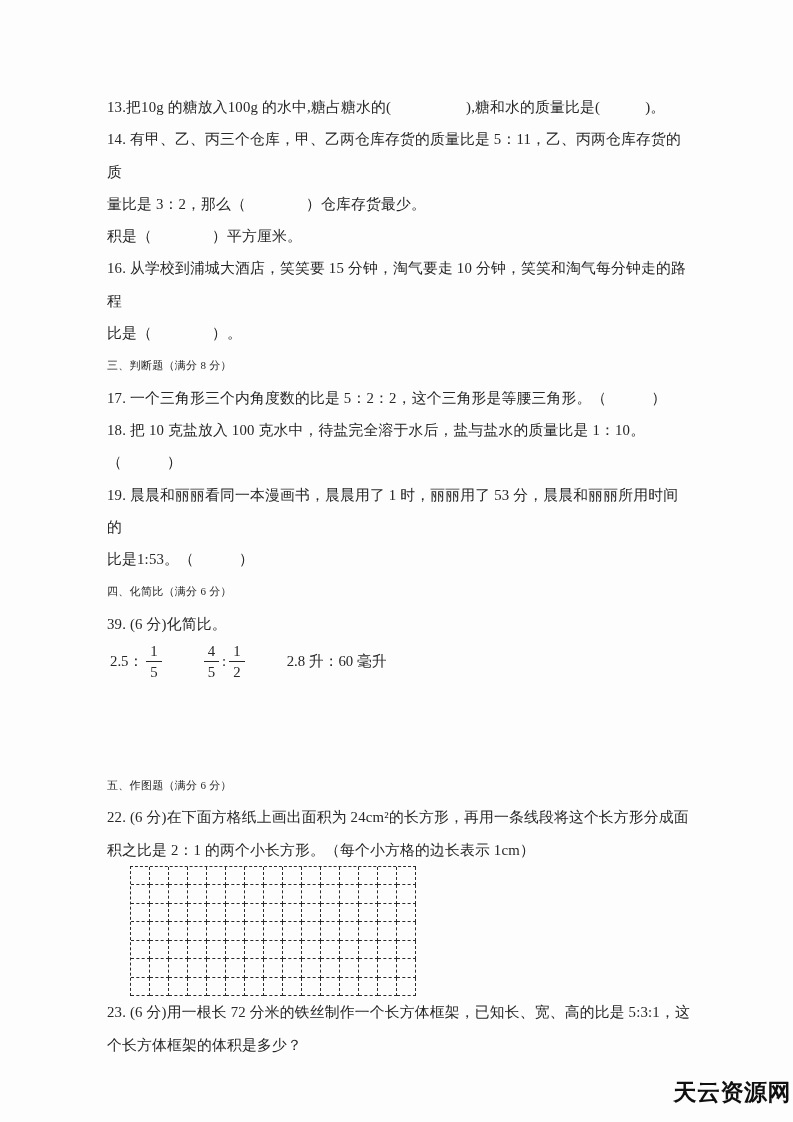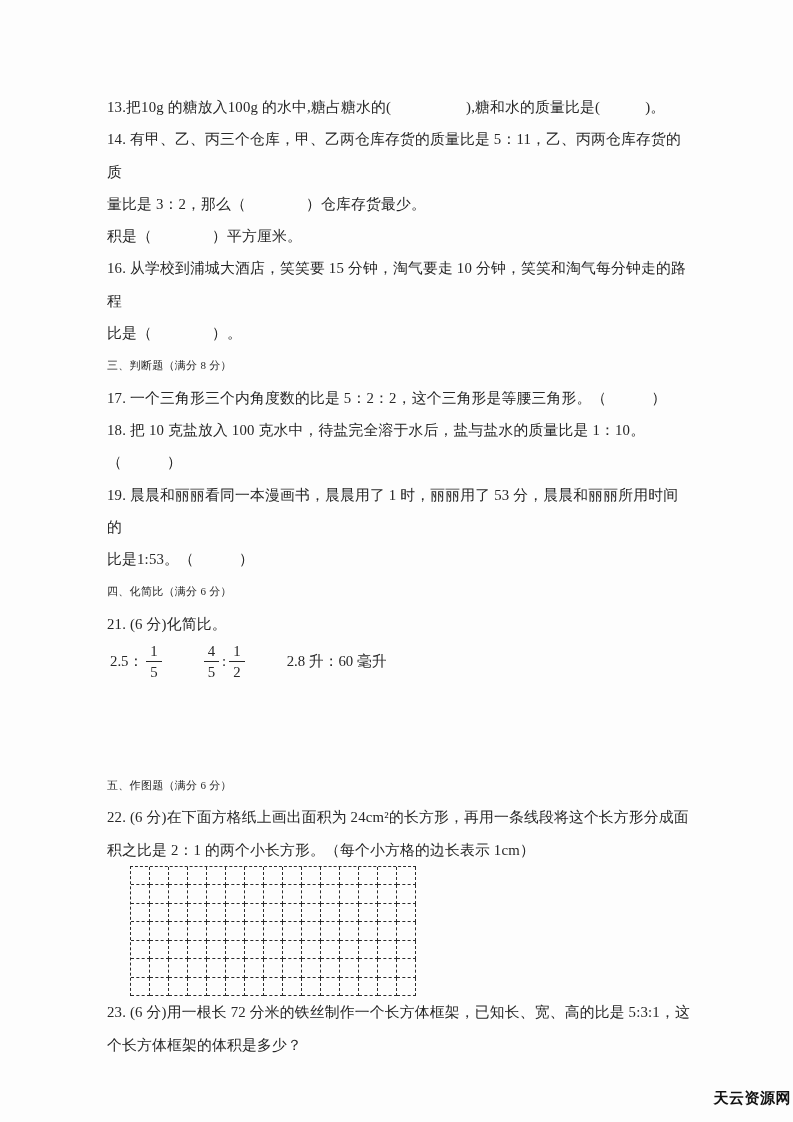--- a/index.html
+++ b/index.html
@@ -75,21 +75,21 @@
     border-right: 1.5px dashed #2b2b2b;
     border-bottom: 1.5px dashed #2b2b2b;
   }
   
   .watermark {
     position: absolute;
     right: 2px;
     bottom: 14px;
     font-family: "Liberation Sans", "DejaVu Sans", sans-serif;
     font-weight: 700;
-    font-size: 15px;
+    font-size: 23px;
     letter-spacing: 0.5px;
     color: #101010;
   }
 </style>
 </head>
 <body>
 
 <div class="page">
   <main class="content">
 
@@ -100,21 +100,21 @@
     <p class="line">16. 从学校到浦城大酒店，笑笑要 15 分钟，淘气要走 10 分钟，笑笑和淘气每分钟走的路程</p>
     <p class="line">比是（　　　　）。</p>
 
     <h2 class="heading">三、判断题（满分 8 分）</h2>
     <p class="line">17. 一个三角形三个内角度数的比是 5：2：2，这个三角形是等腰三角形。（　　　）</p>
     <p class="line">18. 把 10 克盐放入 100 克水中，待盐完全溶于水后，盐与盐水的质量比是 1：10。（　　　）</p>
     <p class="line">19. 晨晨和丽丽看同一本漫画书，晨晨用了 1 时，丽丽用了 53 分，晨晨和丽丽所用时间的</p>
     <p class="line">比是1:53。（　　　）</p>
 
     <h2 class="heading">四、化简比（满分 6 分）</h2>
-    <p class="line">21. (6 分)化简比。</p>
+    <p class="line">39. (6 分)化简比。</p>
 
     <div class="frac-row">
       <div class="expr">
         <span>2.5：</span>
         <span class="frac">
           <span class="num">1</span>
           <span class="den">5</span>
         </span>
       </div>
       <div class="expr">

